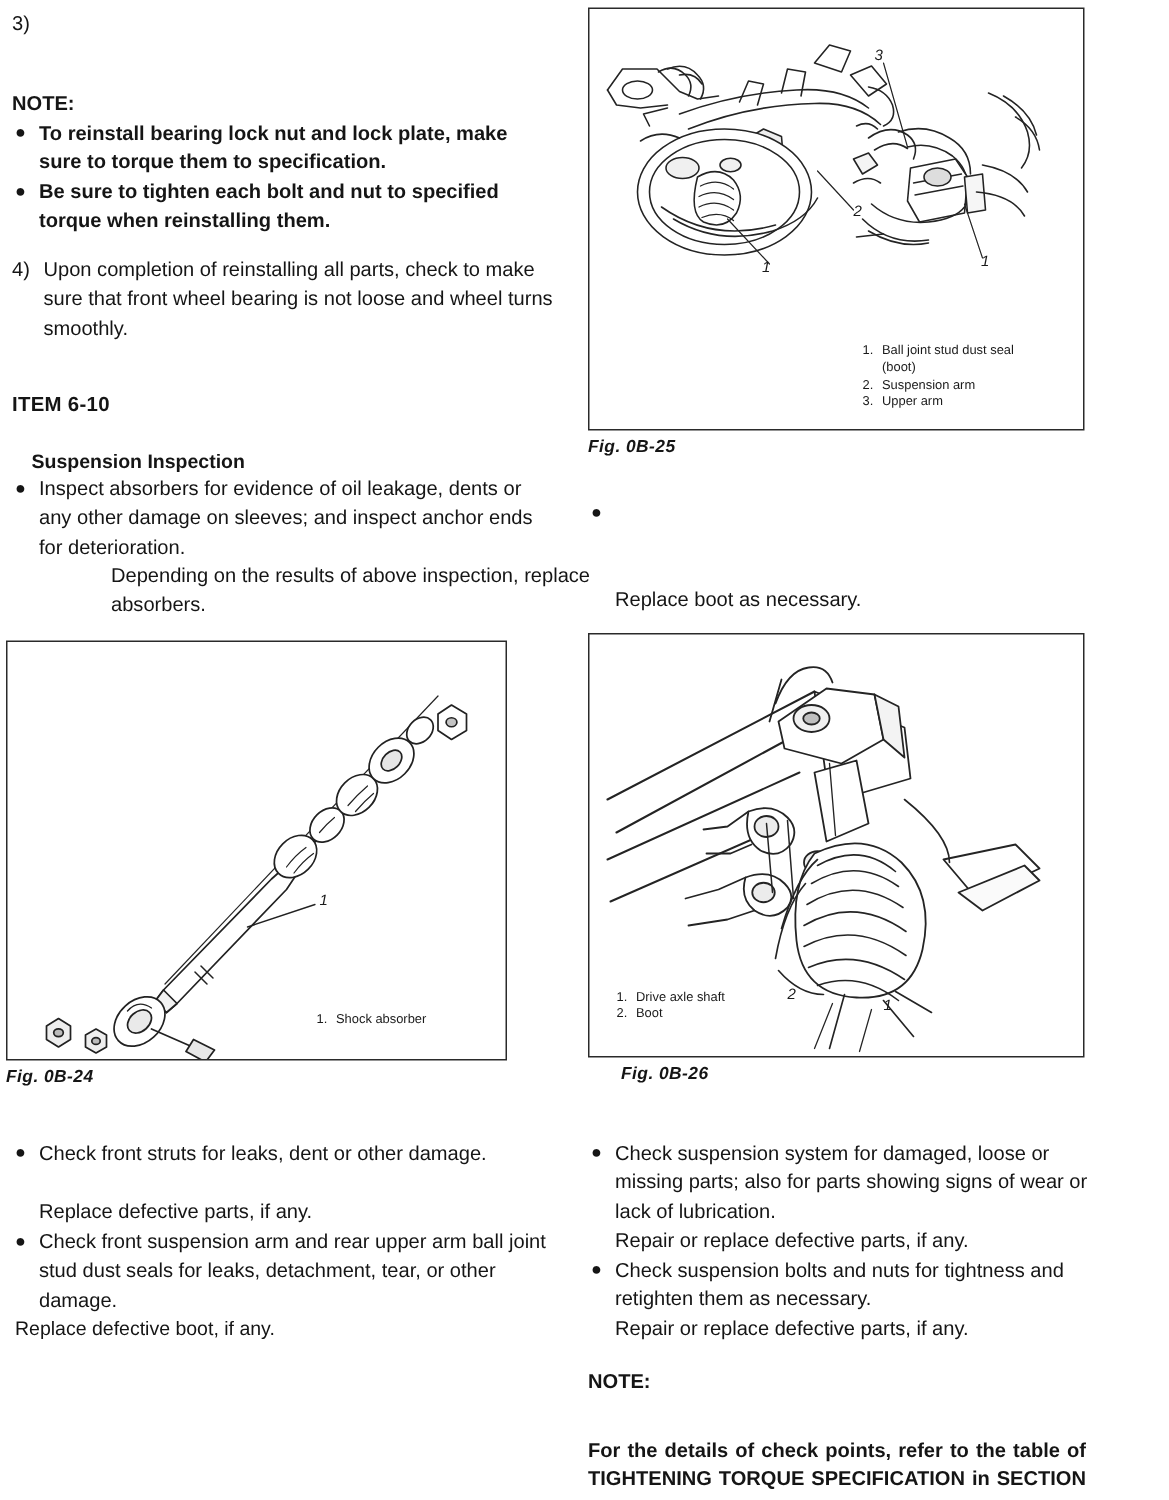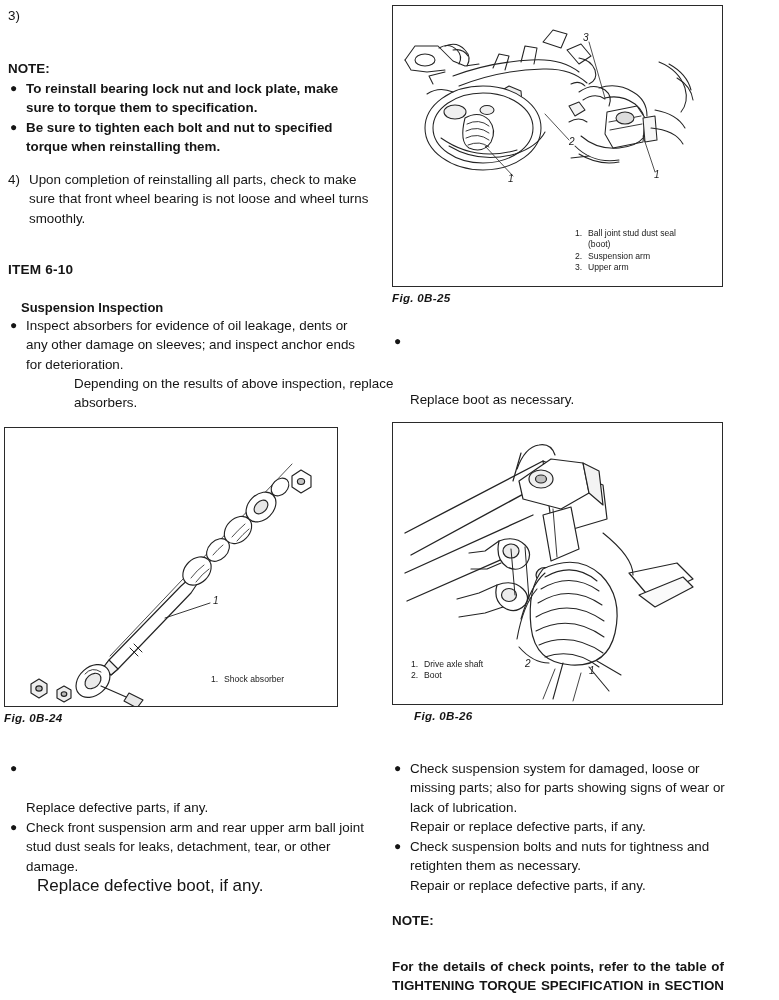--- a/index.html
+++ b/index.html
@@ -222,28 +222,29 @@
           <span class="lnum">1.</span>
           <span class="ltxt">Shock absorber</span>
         </div>
       </div>
     </div>
 
     <div class="figcap" style="position:absolute; left:-4px; top:711px;">Fig. 0B-24</div>
 
     <div class="bullet just" style="position:absolute; top:759px; left:0; width:340px;">
       <span class="dot">●</span>
+      <span>Check front struts for leaks, dent or other damage.</span>
     </div>
     <div style="position:absolute; top:798px; left:18px; width:322px; font-size:13.4px; line-height:19.4px;">Replace defective parts, if any.</div>
 
     <div class="bullet just" style="position:absolute; top:818px; left:0; width:340px;">
       <span class="dot">●</span>
       <span>Check front suspension arm and rear upper arm ball joint stud dust seals for leaks, detachment, tear, or other damage.</span>
     </div>
-    <div style="position:absolute; top:876px; left:29px; width:322px; font-size:17px; line-height:19.4px;">Replace defective boot, if any.</div>
+    <div style="position:absolute; top:876px; left:2px; width:322px; font-size:13px; line-height:19.4px;">Replace defective boot, if any.</div>
   </div>
 
   <div class="col col-right">
 
     <div class="figbox" style="left:0px; top:5px; width:331px; height:282px;">
       <svg class="figsvg" width="331" height="282" viewBox="0 0 331 282">
         <g fill="none" stroke="#242424" stroke-width="1.05" stroke-linecap="round" stroke-linejoin="round">
 
           <path d="M12 54 L22 40 L45 40 L52 47 L60 55 L72 60 L86 58"></path>
           <path d="M12 54 L18 64 L34 66 L52 64"></path>

